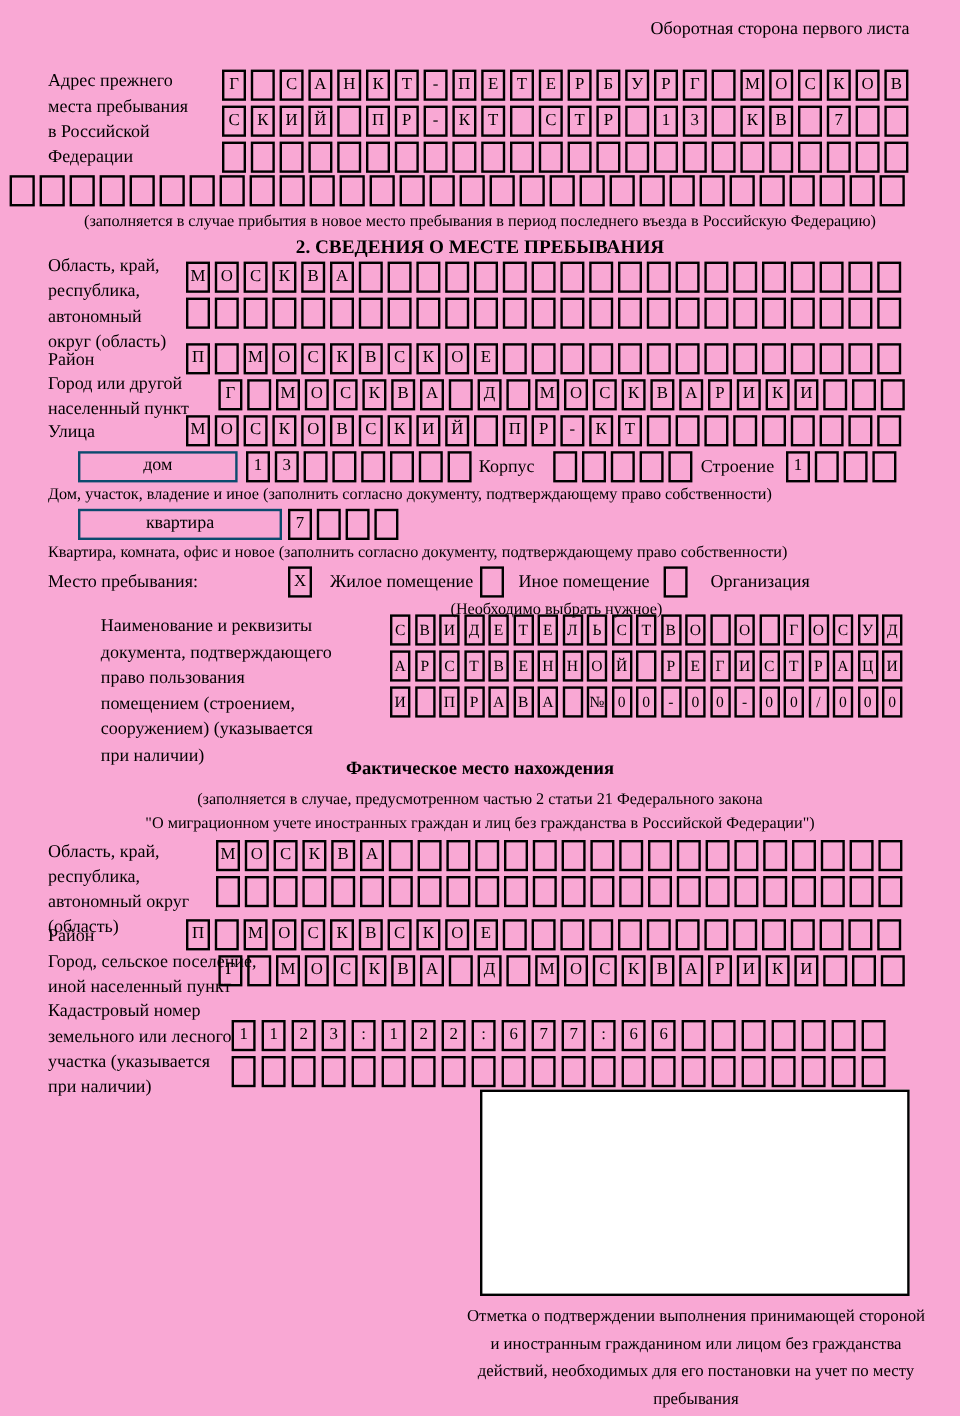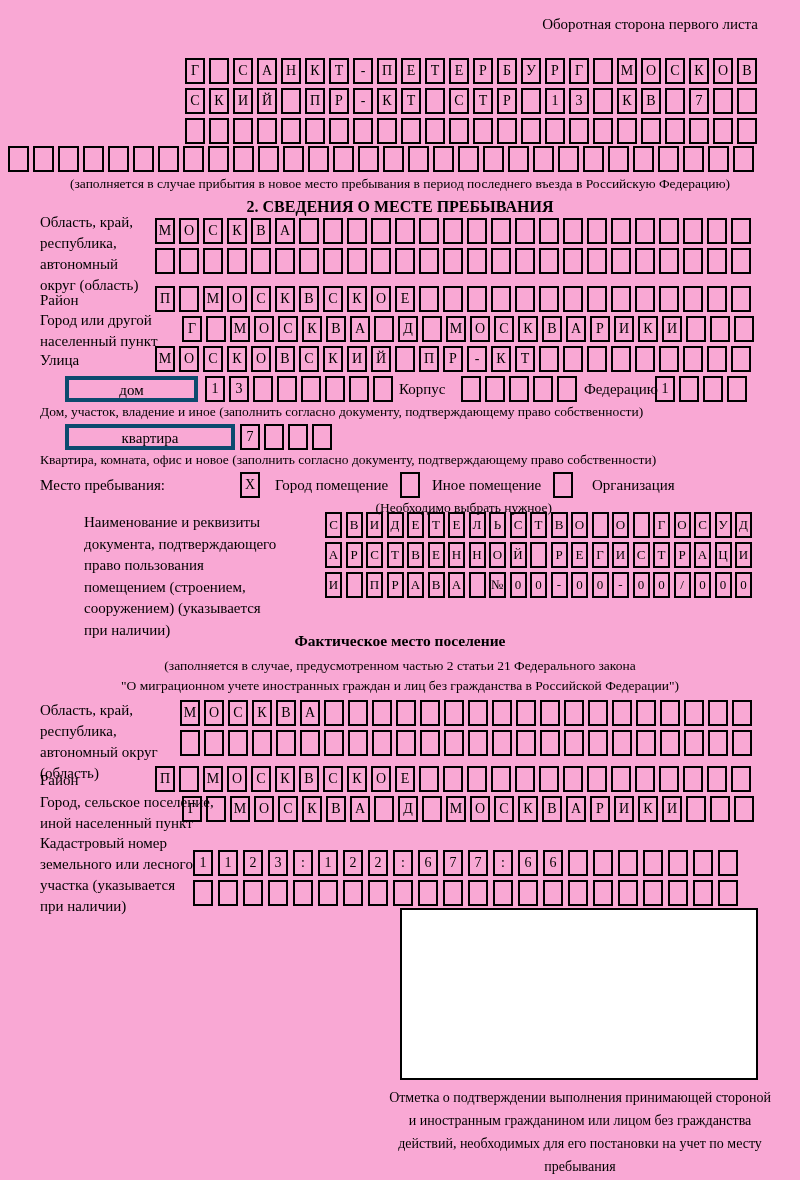--- a/index.html
+++ b/index.html
@@ -10,32 +10,36 @@
   .note{font-size:15px;}
   .cap{font-size:13.5px;}
   .capc{font-size:13.5px;left:0;right:0;text-align:center;}
   .title{left:0;right:0;text-align:center;font-weight:bold;font-size:16px;}
   .cells{white-space:nowrap;}
   .cell{display:inline-block;box-sizing:border-box;width:20px;height:26px;border:2px solid #000;
         margin-right:4px;text-align:center;font-size:14px;line-height:21px;vertical-align:top;}
   .w .cell{width:21px;}                 
   .p25 .cell{margin-right:5px;}         
   .n .cell{width:17px;margin-right:3.5px;font-size:13px;} 
-  .labelbox{box-sizing:border-box;border:4px solid #0c4a6e;height:26px;text-align:center;
+  .labelbox{box-sizing:border-box;border:2px solid #0c4a6e;height:26px;text-align:center;
             font-size:15px;line-height:21px;}
   .bigbox{box-sizing:border-box;border:2px solid #000;background:#fff;}
   .botcap{font-size:14px;line-height:23px;text-align:center;}
 </style>
 </head>
 <body>
 
 <div id="page">
 
   <div class="abs note" style="top:16px;right:42px;">Оборотная сторона первого листа</div>
 
+  <div class="abs lbl" style="left:40px;top:58px;width:150px;">Адрес прежнего
+места пребывания
+в Российской
+Федерации</div>
   <div class="abs cells" style="left:185px;top:58px;"><span class="cell">Г</span><span class="cell"></span><span class="cell">С</span><span class="cell">А</span><span class="cell">Н</span><span class="cell">К</span><span class="cell">Т</span><span class="cell">-</span><span class="cell">П</span><span class="cell">Е</span><span class="cell">Т</span><span class="cell">Е</span><span class="cell">Р</span><span class="cell">Б</span><span class="cell">У</span><span class="cell">Р</span><span class="cell">Г</span><span class="cell"></span><span class="cell">М</span><span class="cell">О</span><span class="cell">С</span><span class="cell">К</span><span class="cell">О</span><span class="cell">В</span></div>
   <div class="abs cells" style="left:185px;top:88px;"><span class="cell">С</span><span class="cell">К</span><span class="cell">И</span><span class="cell">Й</span><span class="cell"></span><span class="cell">П</span><span class="cell">Р</span><span class="cell">-</span><span class="cell">К</span><span class="cell">Т</span><span class="cell"></span><span class="cell">С</span><span class="cell">Т</span><span class="cell">Р</span><span class="cell"></span><span class="cell">1</span><span class="cell">3</span><span class="cell"></span><span class="cell">К</span><span class="cell">В</span><span class="cell"></span><span class="cell">7</span><span class="cell"></span><span class="cell"></span></div>
   <div class="abs cells" style="left:185px;top:118px;"><span class="cell"></span><span class="cell"></span><span class="cell"></span><span class="cell"></span><span class="cell"></span><span class="cell"></span><span class="cell"></span><span class="cell"></span><span class="cell"></span><span class="cell"></span><span class="cell"></span><span class="cell"></span><span class="cell"></span><span class="cell"></span><span class="cell"></span><span class="cell"></span><span class="cell"></span><span class="cell"></span><span class="cell"></span><span class="cell"></span><span class="cell"></span><span class="cell"></span><span class="cell"></span><span class="cell"></span></div>
   <div class="abs cells w" style="left:8px;top:146px;"><span class="cell"></span><span class="cell"></span><span class="cell"></span><span class="cell"></span><span class="cell"></span><span class="cell"></span><span class="cell"></span><span class="cell"></span><span class="cell"></span><span class="cell"></span><span class="cell"></span><span class="cell"></span><span class="cell"></span><span class="cell"></span><span class="cell"></span><span class="cell"></span><span class="cell"></span><span class="cell"></span><span class="cell"></span><span class="cell"></span><span class="cell"></span><span class="cell"></span><span class="cell"></span><span class="cell"></span><span class="cell"></span><span class="cell"></span><span class="cell"></span><span class="cell"></span><span class="cell"></span><span class="cell"></span></div>
   <div class="abs capc" style="top:176px;">(заполняется в случае прибытия в новое место пребывания в период последнего въезда в Российскую Федерацию)</div>
 
   <div class="abs title" style="top:198px;">2. СВЕДЕНИЯ О МЕСТЕ ПРЕБЫВАНИЯ</div>
 
   <div class="abs lbl" style="left:40px;top:212px;width:120px;">Область, край,
 республика,
@@ -51,48 +55,48 @@
 населенный пункт</div>
   <div class="abs cells" style="left:182px;top:316px;"><span class="cell">Г</span><span class="cell"></span><span class="cell">М</span><span class="cell">О</span><span class="cell">С</span><span class="cell">К</span><span class="cell">В</span><span class="cell">А</span><span class="cell"></span><span class="cell">Д</span><span class="cell"></span><span class="cell">М</span><span class="cell">О</span><span class="cell">С</span><span class="cell">К</span><span class="cell">В</span><span class="cell">А</span><span class="cell">Р</span><span class="cell">И</span><span class="cell">К</span><span class="cell">И</span><span class="cell"></span><span class="cell"></span><span class="cell"></span></div>
 
   <div class="abs lbl" style="left:40px;top:350px;">Улица</div>
   <div class="abs cells" style="left:155px;top:346px;"><span class="cell">М</span><span class="cell">О</span><span class="cell">С</span><span class="cell">К</span><span class="cell">О</span><span class="cell">В</span><span class="cell">С</span><span class="cell">К</span><span class="cell">И</span><span class="cell">Й</span><span class="cell"></span><span class="cell">П</span><span class="cell">Р</span><span class="cell">-</span><span class="cell">К</span><span class="cell">Т</span><span class="cell"></span><span class="cell"></span><span class="cell"></span><span class="cell"></span><span class="cell"></span><span class="cell"></span><span class="cell"></span><span class="cell"></span><span class="cell"></span></div>
 
   <div class="abs labelbox" style="left:65px;top:376px;width:133px;">дом</div>
   <div class="abs cells" style="left:205px;top:376px;"><span class="cell">1</span><span class="cell">3</span><span class="cell"></span><span class="cell"></span><span class="cell"></span><span class="cell"></span><span class="cell"></span><span class="cell"></span></div>
   <div class="abs lbl" style="left:399px;top:379px;">Корпус</div>
   <div class="abs cells" style="left:461px;top:376px;"><span class="cell"></span><span class="cell"></span><span class="cell"></span><span class="cell"></span><span class="cell"></span></div>
-  <div class="abs lbl" style="left:584px;top:379px;">Федерацию</div>
+  <div class="abs lbl" style="left:584px;top:379px;">Строение</div>
   <div class="abs cells" style="left:655px;top:376px;"><span class="cell">1</span><span class="cell"></span><span class="cell"></span><span class="cell"></span></div>
   <div class="abs cap" style="left:40px;top:404px;">Дом, участок, владение и иное (заполнить согласно документу, подтверждающему право собственности)</div>
 
   <div class="abs labelbox" style="left:65px;top:424px;width:170px;">квартира</div>
   <div class="abs cells" style="left:240px;top:424px;"><span class="cell">7</span><span class="cell"></span><span class="cell"></span><span class="cell"></span></div>
   <div class="abs cap" style="left:40px;top:452px;">Квартира, комната, офис и новое (заполнить согласно документу, подтверждающему право собственности)</div>
 
   <div class="abs lbl" style="left:40px;top:475px;">Место пребывания:</div>
   <div class="abs cells" style="left:240px;top:472px;"><span class="cell">X</span></div>
-  <div class="abs lbl" style="left:275px;top:475px;">Город помещение</div>
+  <div class="abs lbl" style="left:275px;top:475px;">Жилое помещение</div>
   <div class="abs cells" style="left:400px;top:472px;"><span class="cell"></span></div>
   <div class="abs lbl" style="left:432px;top:475px;">Иное помещение</div>
   <div class="abs cells" style="left:553px;top:472px;"><span class="cell"></span></div>
   <div class="abs lbl" style="left:592px;top:475px;">Организация</div>
   <div class="abs cap" style="left:152px;top:500px;width:400px;text-align:right;">(Необходимо выбрать нужное)</div>
 
   <div class="abs lbl" style="left:40px;top:512px;width:240px;line-height:21.5px;margin-left:44px;">Наименование и реквизиты
 документа, подтверждающего
 право пользования
 помещением (строением,
 сооружением) (указывается
 при наличии)</div>
   <div class="abs cells n" style="left:325px;top:512px;"><span class="cell">С</span><span class="cell">В</span><span class="cell">И</span><span class="cell">Д</span><span class="cell">Е</span><span class="cell">Т</span><span class="cell">Е</span><span class="cell">Л</span><span class="cell">Ь</span><span class="cell">С</span><span class="cell">Т</span><span class="cell">В</span><span class="cell">О</span><span class="cell"></span><span class="cell">О</span><span class="cell"></span><span class="cell">Г</span><span class="cell">О</span><span class="cell">С</span><span class="cell">У</span><span class="cell">Д</span></div>
   <div class="abs cells n" style="left:325px;top:542px;"><span class="cell">А</span><span class="cell">Р</span><span class="cell">С</span><span class="cell">Т</span><span class="cell">В</span><span class="cell">Е</span><span class="cell">Н</span><span class="cell">Н</span><span class="cell">О</span><span class="cell">Й</span><span class="cell"></span><span class="cell">Р</span><span class="cell">Е</span><span class="cell">Г</span><span class="cell">И</span><span class="cell">С</span><span class="cell">Т</span><span class="cell">Р</span><span class="cell">А</span><span class="cell">Ц</span><span class="cell">И</span></div>
   <div class="abs cells n" style="left:325px;top:572px;"><span class="cell">И</span><span class="cell"></span><span class="cell">П</span><span class="cell">Р</span><span class="cell">А</span><span class="cell">В</span><span class="cell">А</span><span class="cell"></span><span class="cell">№</span><span class="cell">0</span><span class="cell">0</span><span class="cell">-</span><span class="cell">0</span><span class="cell">0</span><span class="cell">-</span><span class="cell">0</span><span class="cell">0</span><span class="cell">/</span><span class="cell">0</span><span class="cell">0</span><span class="cell">0</span></div>
 
-  <div class="abs title" style="top:632px;font-size:15.5px;">Фактическое место поселение</div>
+  <div class="abs title" style="top:632px;font-size:15.5px;">Фактическое место нахождения</div>
   <div class="abs capc" style="top:658px;">(заполняется в случае, предусмотренном частью 2 статьи 21 Федерального закона</div>
   <div class="abs capc" style="top:678px;">"О миграционном учете иностранных граждан и лиц без гражданства в Российской Федерации")</div>
 
   <div class="abs lbl" style="left:40px;top:700px;width:135px;">Область, край,
 республика,
 автономный округ
 (область)</div>
   <div class="abs cells" style="left:180px;top:700px;"><span class="cell">М</span><span class="cell">О</span><span class="cell">С</span><span class="cell">К</span><span class="cell">В</span><span class="cell">А</span><span class="cell"></span><span class="cell"></span><span class="cell"></span><span class="cell"></span><span class="cell"></span><span class="cell"></span><span class="cell"></span><span class="cell"></span><span class="cell"></span><span class="cell"></span><span class="cell"></span><span class="cell"></span><span class="cell"></span><span class="cell"></span><span class="cell"></span><span class="cell"></span><span class="cell"></span><span class="cell"></span></div>
   <div class="abs cells" style="left:180px;top:730px;"><span class="cell"></span><span class="cell"></span><span class="cell"></span><span class="cell"></span><span class="cell"></span><span class="cell"></span><span class="cell"></span><span class="cell"></span><span class="cell"></span><span class="cell"></span><span class="cell"></span><span class="cell"></span><span class="cell"></span><span class="cell"></span><span class="cell"></span><span class="cell"></span><span class="cell"></span><span class="cell"></span><span class="cell"></span><span class="cell"></span><span class="cell"></span><span class="cell"></span><span class="cell"></span><span class="cell"></span></div>
 

